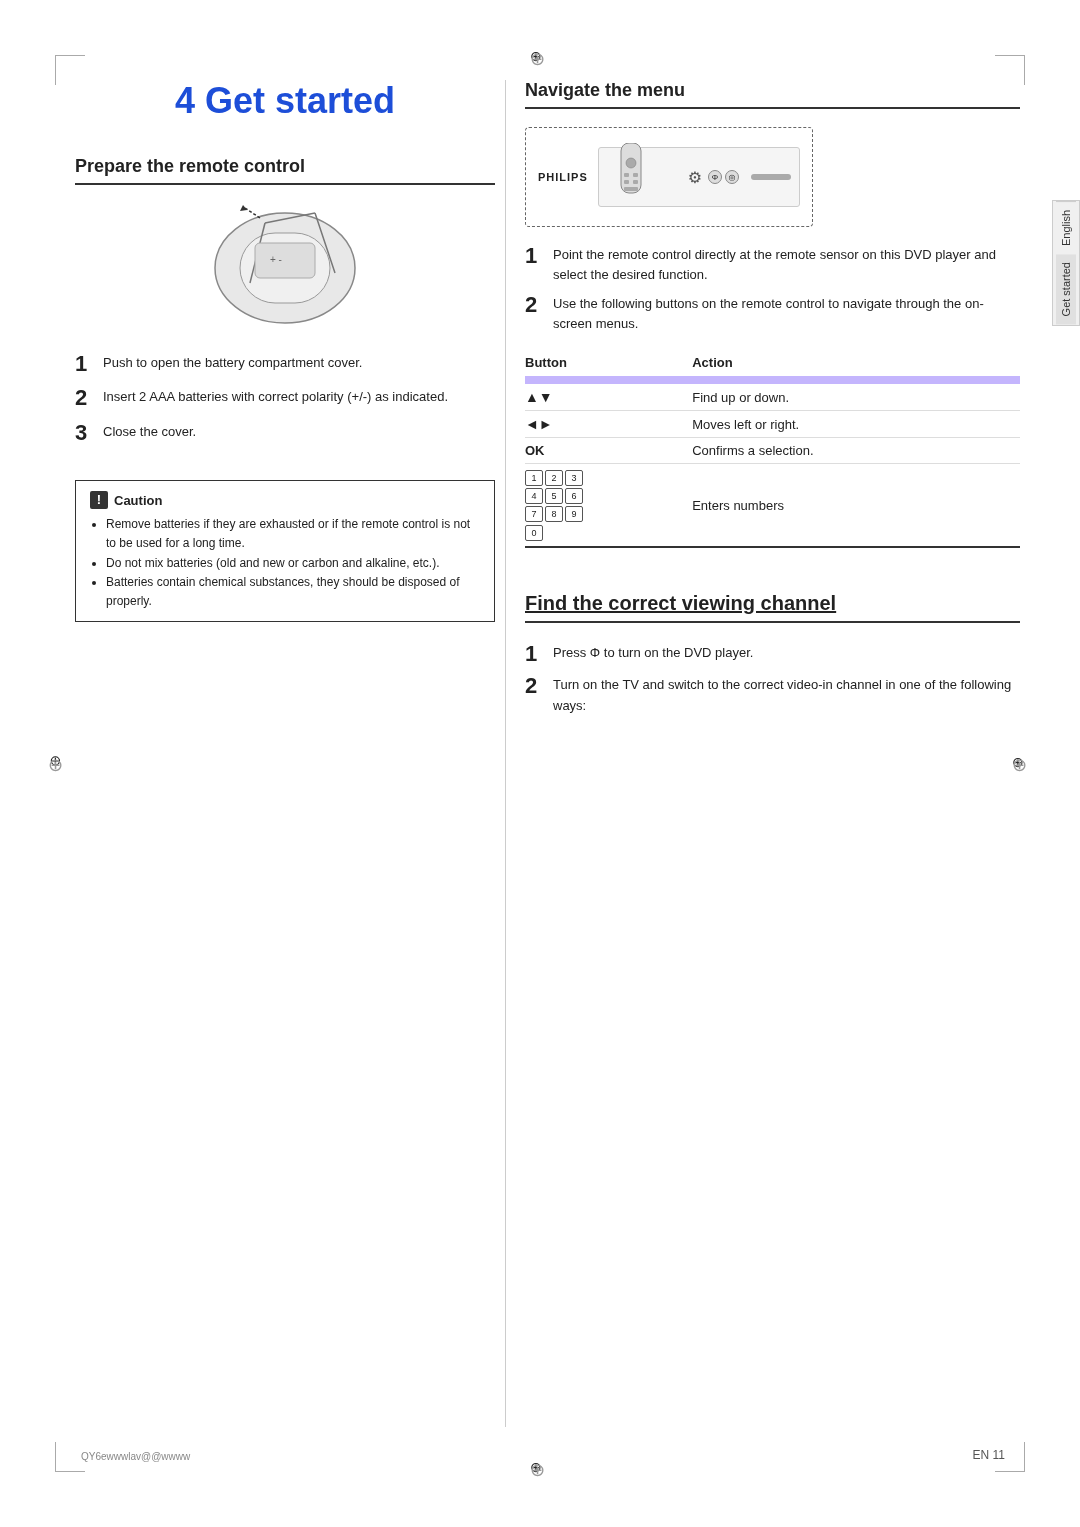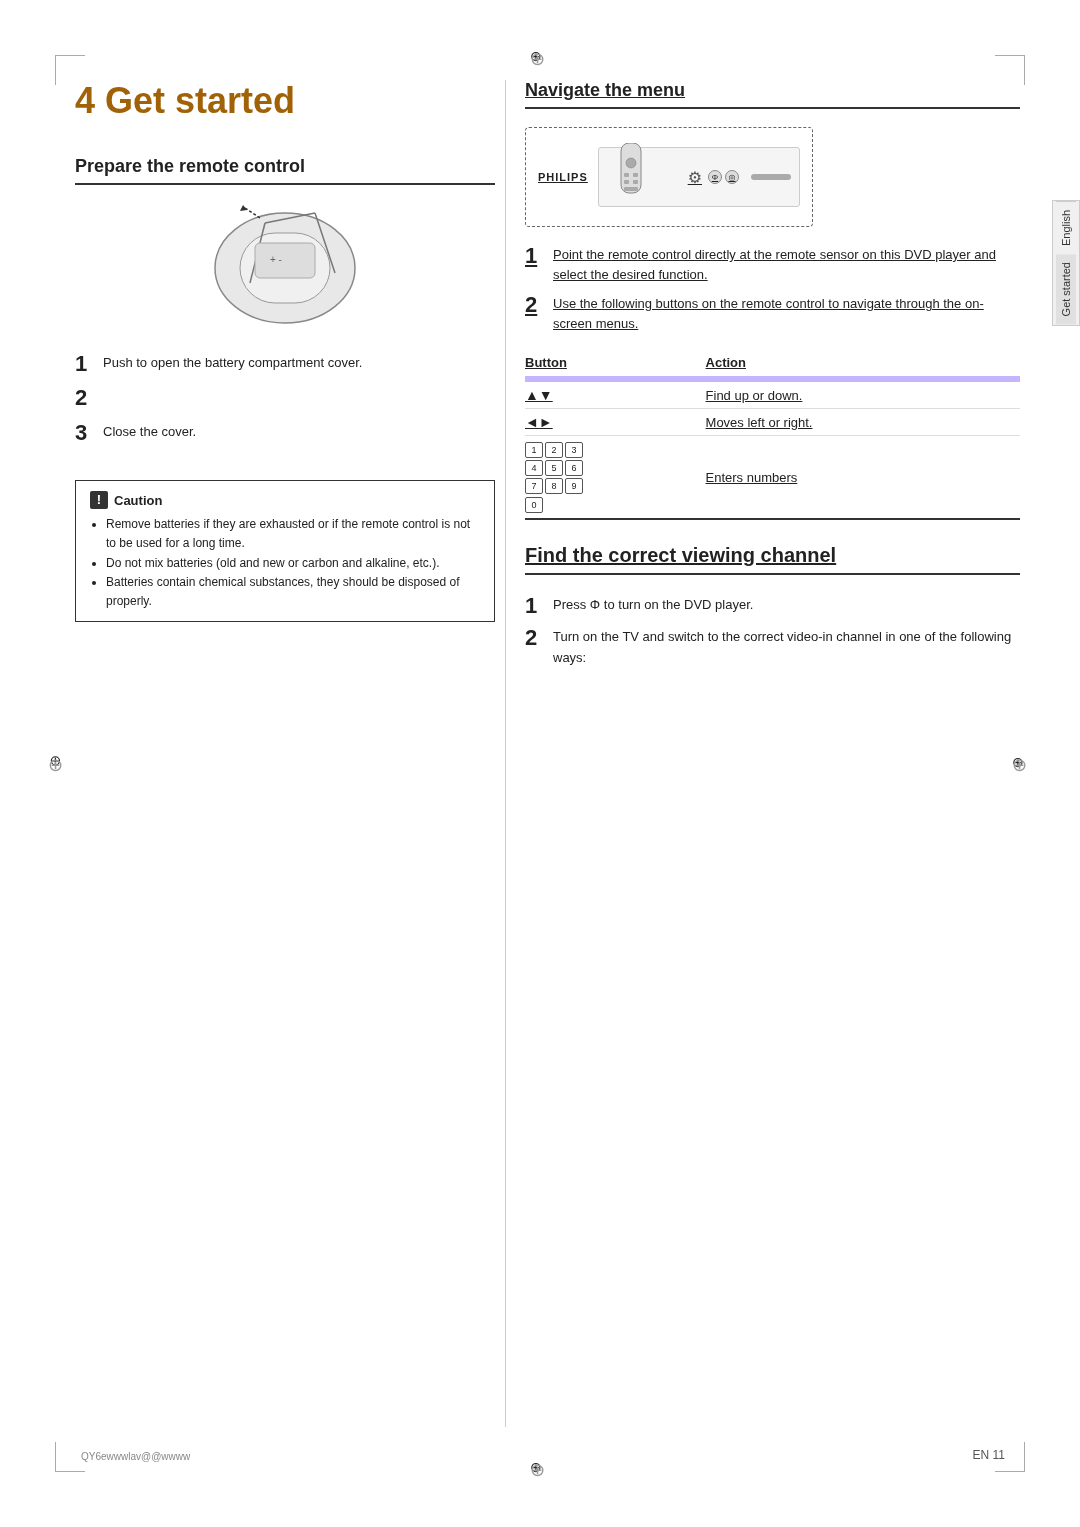--- a/index.html
+++ b/index.html
@@ -96,23 +96,24 @@
     .right-col {
       flex: 1;
       display: flex;
       flex-direction: column;
     }
 
     
     .chapter-heading {
       font-size: 36px;
       font-weight: bold;
-      color: #a16207;
+      color: #1d4ed8;
       margin-bottom: 24px;
       padding-bottom: 10px;
+      text-align: center;
     }
 
     
     .section-heading {
       font-size: 18px;
       font-weight: bold;
       color: #222;
       border-bottom: 2px solid #333;
       padding-bottom: 6px;
       margin-bottom: 18px;
@@ -168,22 +169,21 @@
     }
     .caution-list {
       list-style: disc;
       padding-left: 16px;
       font-size: 12px;
       line-height: 1.6;
     }
 
     
     .nav-section {
-      margin-bottom: 4px;
-      text-decoration: underline;
+      margin-bottom: 24px;
     }
 
     
     .dvd-illustration {
       border: 1.5px dashed #666;
       border-radius: 4px;
       width: 288px;
       height: 100px;
       margin-bottom: 16px;
       position: relative;
@@ -249,21 +249,21 @@
     }
 
     
     .nav-table {
       width: 100%;
       border-collapse: collapse;
       margin-top: 12px;
       font-size: 13px;
     }
     .nav-table thead tr {
-      border-bottom: 6px solid #c4b5fd;
+      border-bottom: 8px solid #c4b5fd;
     }
     .nav-table th {
       text-align: left;
       padding: 4px 8px 6px 0;
       font-weight: bold;
       font-size: 13px;
     }
     .nav-table td {
       padding: 5px 8px 5px 0;
       vertical-align: middle;
@@ -436,20 +436,21 @@
       </svg>
     </div>
 
     <ul class="steps">
       <li class="step-item">
         <span class="step-num">1</span>
         <span class="step-text">Push to open the battery compartment cover.</span>
       </li>
       <li class="step-item">
         <span class="step-num">2</span>
+        <span class="step-text">Insert 2 AAA batteries with correct polarity (+/-) as indicated.</span>
       </li>
       <li class="step-item">
         <span class="step-num">3</span>
         <span class="step-text">Close the cover.</span>
       </li>
     </ul>
 
     <div class="caution-box">
       <div class="caution-title">
         <span class="caution-icon">!</span>
@@ -516,20 +517,24 @@
           </tr>
         </thead>
         <tbody>
           <tr>
             <td><span class="arrow-up-down">▲▼</span></td>
             <td>Find up or down.</td>
           </tr>
           <tr>
             <td><span class="arrow-lr">◄►</span></td>
             <td>Moves left or right.</td>
+          </tr>
+          <tr>
+            <td><strong>OK</strong></td>
+            <td>Confirms a selection.</td>
           </tr>
           <tr>
             <td>
               <div class="btn-symbol">
                 <div class="num-grid">
                   <div class="num-cell">1</div>
                   <div class="num-cell">2</div>
                   <div class="num-cell">3</div>
                   <div class="num-cell">4</div>
                   <div class="num-cell">5</div>

